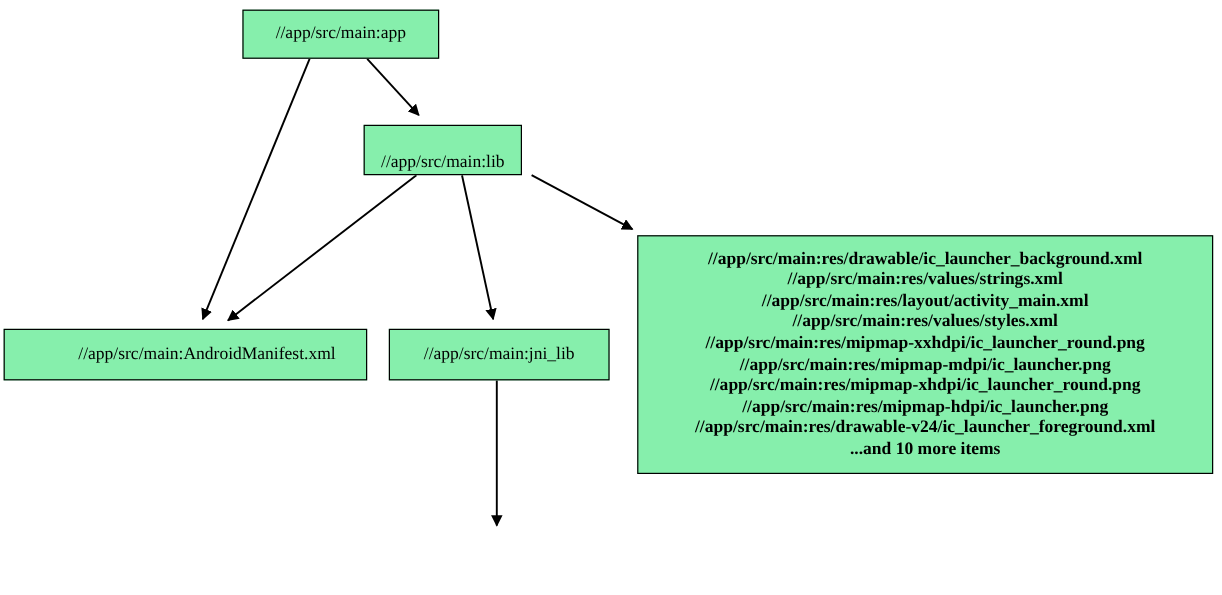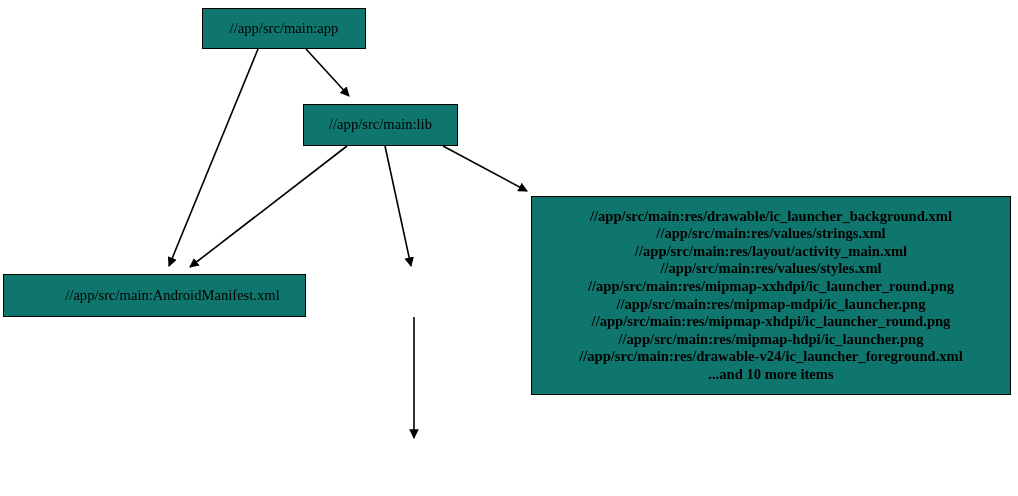--- a/index.html
+++ b/index.html
@@ -20,38 +20,38 @@
     left: 0;
     top: 0;
     width: 1018px;
     height: 496px;
     pointer-events: none;
   }
   .node {
     position: absolute;
     box-sizing: border-box;
     border: 1px solid #000000;
-    background: #0f766e;
+    background: #86efac;
     display: flex;
     align-items: center;
     justify-content: center;
     text-align: center;
     color: #000000;
     font-size: 14.6px;
     line-height: 17.6px;
     white-space: pre;
   }
   .node-label {
     display: block;
     width: 100%;
     text-align: center;
     white-space: pre;
   }
   #node-app      { left: 202px; top: 8px;   width: 164px; height: 41px; }
-  #node-lib      { left: 303px; top: 104px; width: 155px; height: 42px; }
+  #node-lib      { left: 303px; top: 104px; width: 132px; height: 42px; align-items: flex-end; }
   #node-manifest { left: 3px;   top: 274px; width: 303px; height: 43px; padding-left: 36px; }
   #node-jnilib   { left: 324px; top: 274px; width: 184px; height: 43px; }
   #node-res      { left: 531px; top: 196px; width: 480px; height: 199px; font-weight: bold; }
   #node-nativelib{ left: 280px; top: 446px; width: 269px; height: 43px; }
 </style>
 </head>
 <body>
 
 <div id="graph-canvas">
 
@@ -80,20 +80,23 @@
   </div>
 
   <div class="node" id="node-lib">
     <span class="node-label">//app/src/main:lib</span>
   </div>
 
   <div class="node" id="node-manifest">
     <span class="node-label">//app/src/main:AndroidManifest.xml</span>
   </div>
 
+  <div class="node" id="node-jnilib">
+    <span class="node-label">//app/src/main:jni_lib</span>
+  </div>
 
 
   <div class="node" id="node-res">
     <span class="node-label">//app/src/main:res/drawable/ic_launcher_background.xml
 //app/src/main:res/values/strings.xml
 //app/src/main:res/layout/activity_main.xml
 //app/src/main:res/values/styles.xml
 //app/src/main:res/mipmap-xxhdpi/ic_launcher_round.png
 //app/src/main:res/mipmap-mdpi/ic_launcher.png
 //app/src/main:res/mipmap-xhdpi/ic_launcher_round.png

